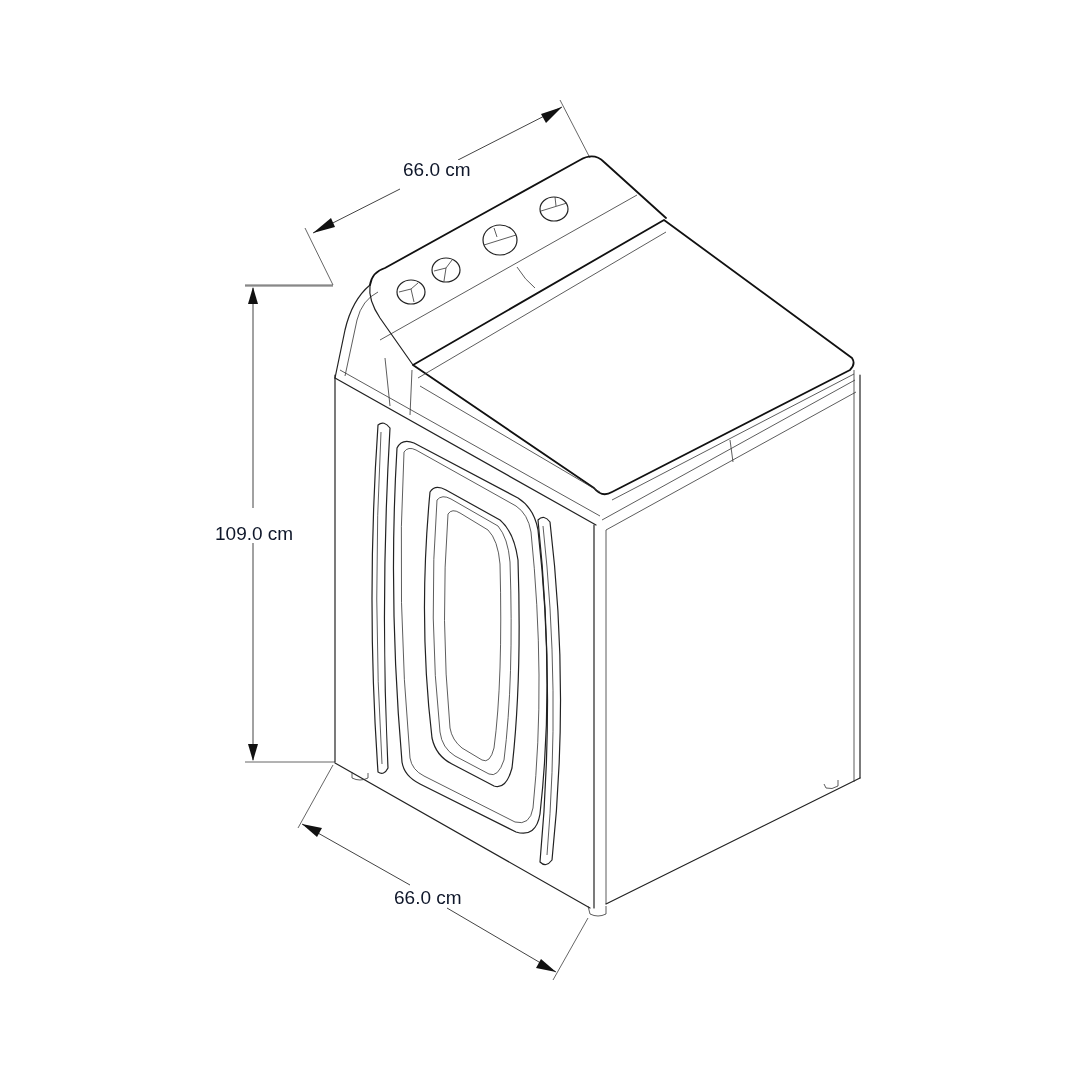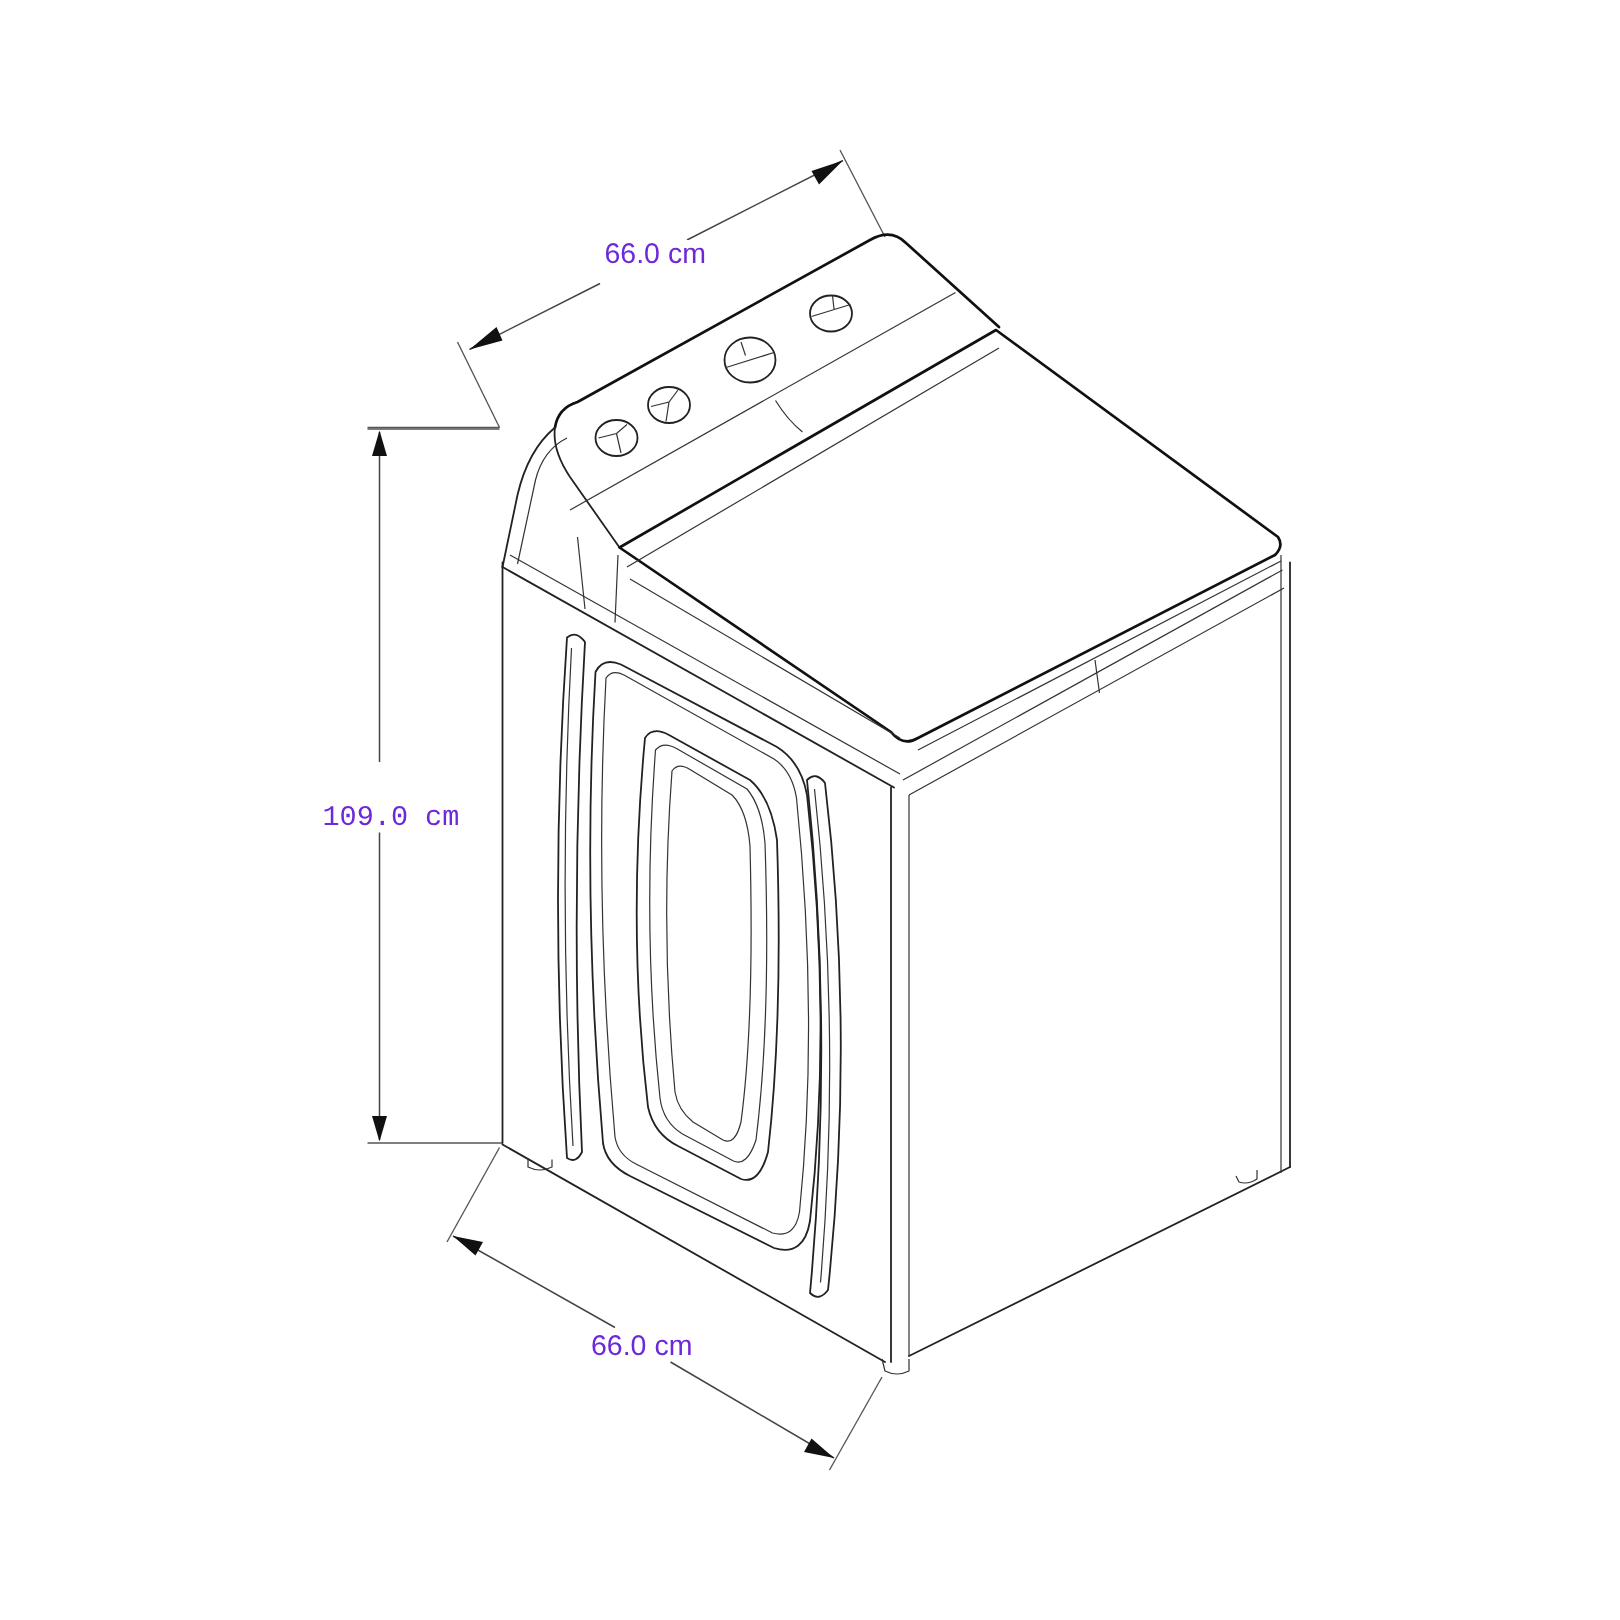--- a/index.html
+++ b/index.html
@@ -1,18 +1,18 @@
 <!DOCTYPE html>
 <html><head>
   <meta charset="utf-8">
   <style>
     html, body { margin: 0; padding: 0; background: #ffffff; }
     body { width: 1080px; height: 1080px; position: relative; overflow: hidden; font-family: "Liberation Sans", sans-serif; }
     #drawing { position: absolute; left: 0; top: 0; width: 1080px; height: 1080px; }
-    .label { position: absolute; font-family: "Liberation Sans", sans-serif; font-size: 19px; color: #6d28d9; white-space: nowrap; background: #ffffff; padding: 0 2px; line-height: 1; }
+    .label { position: absolute; font-family: "Liberation Sans", sans-serif; font-size: 19px; color: #0f172a; white-space: nowrap; background: #ffffff; padding: 0 2px; line-height: 1; }
     .dim-line { stroke: #444; stroke-width: 1; fill: none; }
     .ext-line { stroke: #555; stroke-width: 0.9; fill: none; }
     .edge { stroke: #222; stroke-width: 1.2; fill: none; stroke-linejoin: round; stroke-linecap: round; }
     .edge-bold { stroke: #111; stroke-width: 1.8; fill: none; stroke-linejoin: round; stroke-linecap: round; }
     .thin { stroke: #333; stroke-width: 0.8; fill: none; }
     .arrow { fill: #111; }
   </style>
 </head>
 <body>
 
@@ -120,14 +120,14 @@
     <path class="thin" d="M437,500 Q442,494 451,499 L498,526 Q508,538 510,562 Q514,680 504,760 Q498,778 489,774 L455,756 Q442,748 440,732 Q428,620 437,500 Z"></path>
 
     <path class="thin" d="M448,514 Q452,508 460,513 L488,530 Q498,540 500,564 Q503,680 494,748 Q490,764 482,760 L462,748 Q452,740 450,728 Q440,620 448,514 Z"></path>
 
     <path class="edge" d="M538,520 Q544,514 550,522 Q570,690 552,860 Q546,868 540,862 Q556,690 538,520 Z"></path>
     <path class="thin" d="M543,526 Q561,690 547,855"></path>
   </g>
 </svg>
 
 <div class="label" style="left:401px; top:160px;">66.0 cm</div>
-<div class="label" style="left:213px; top:536px;font-family:Liberation Mono, monospace;">109.0 cm</div>
+<div class="label" style="left:213px; top:524px;">109.0 cm</div>
 <div class="label" style="left:392px; top:888px;">66.0 cm</div>
 
 </body></html>

